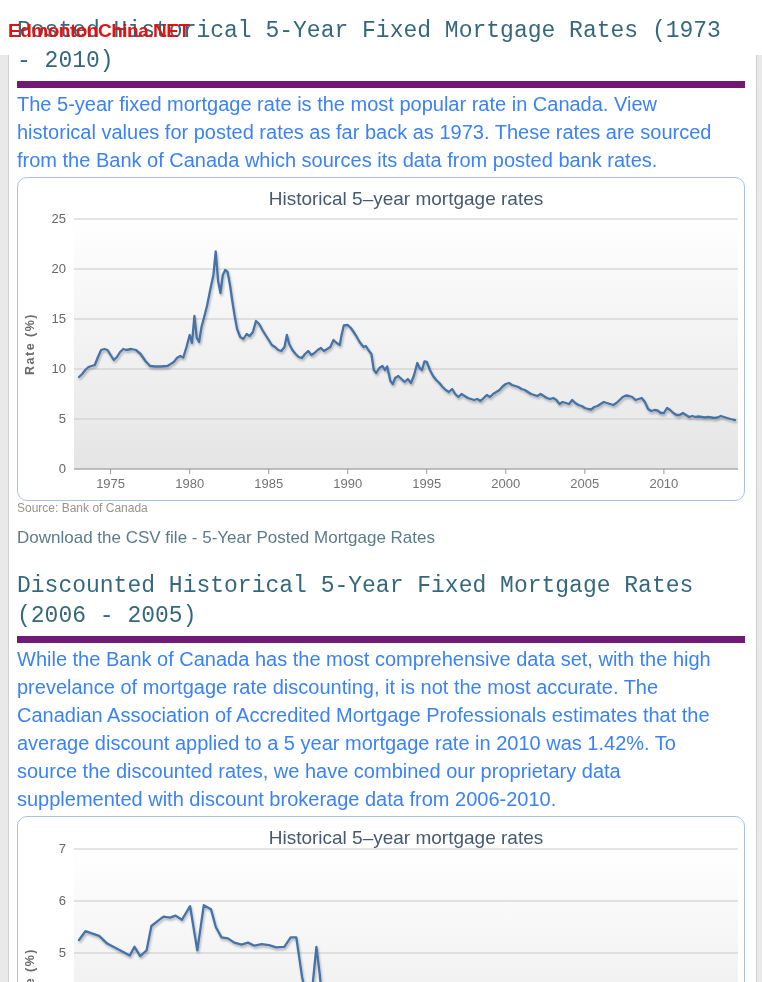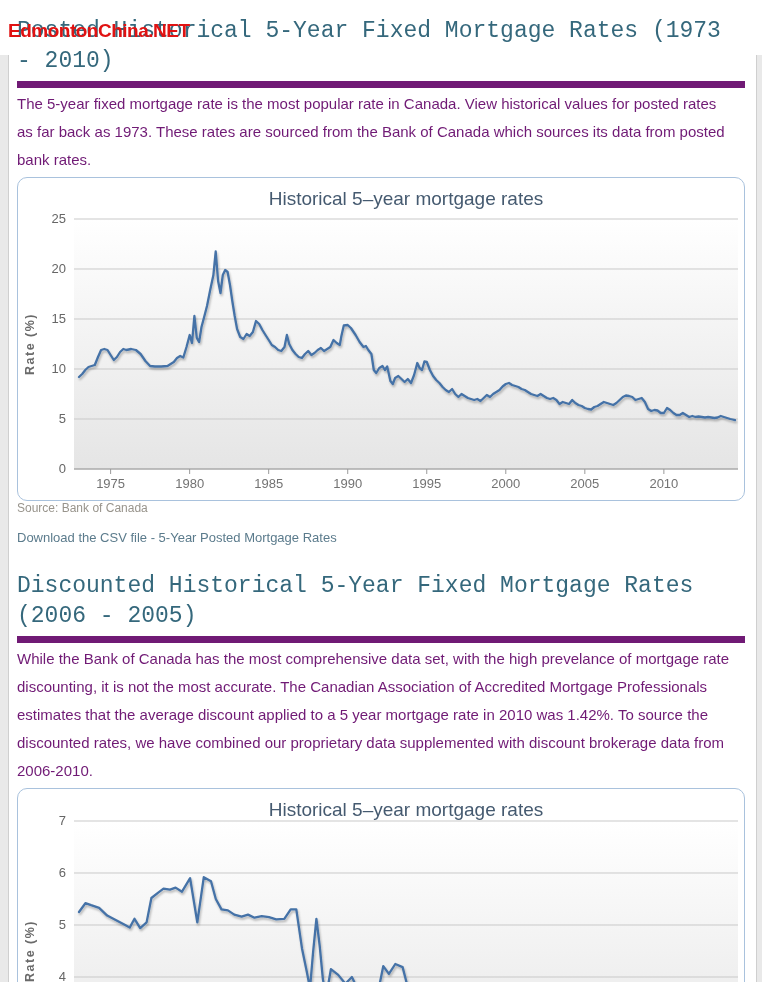--- a/index.html
+++ b/index.html
@@ -5,25 +5,25 @@
   *{box-sizing:border-box;}
   html,body{margin:0;padding:0;}
   body{width:762px;background:#ffffff;font-family:"Liberation Sans",sans-serif;position:relative;}
   .edge{position:absolute;top:55px;bottom:0;background:#e9e9e9;z-index:5;}
   .edge-left{left:0;width:9px;border-right:1px solid #cfcfcf;}
   .edge-right{right:0;width:6px;border-left:1px solid #cfcfcf;}
   .logo{position:absolute;left:8px;top:20px;font-size:19px;font-weight:bold;color:#e01212;z-index:10;text-decoration:none;letter-spacing:-0.5px;}
   .content{padding:0 17px;position:relative;z-index:2;}
   h1.section-heading{font-size:23px;font-weight:400;color:#35687c;margin:0;padding:16px 0 5px 0;border-bottom:7px solid #701a75;line-height:30px;font-family:Liberation Mono, monospace;}
   h1.second{padding-top:24px;}
-  p.body-text{font-size:15px;color:#701a75;line-height:28px;margin:2px 12px 3px 0;}
+  p.body-text{font-size:20px;color:#3b82f6;line-height:28px;margin:2px 12px 3px 0;}
   figure.chart-box{margin:0;border:1px solid #a9c2dd;border-radius:10px;height:324px;background:#ffffff;overflow:hidden;}
   figure.chart-box svg{display:block;}
   .source-note{margin-top:0;font-size:12px;color:#98948c;line-height:15px;}
-  .csv-link{display:inline-block;margin-top:12px;font-size:13px;color:#5b7b8c;text-decoration:none;line-height:19px;}
+  .csv-link{display:inline-block;margin-top:12px;font-size:17px;color:#5b7b8c;text-decoration:none;line-height:19px;}
 </style>
 </head>
 <body>
 
 <div class="edge edge-left"></div>
 <div class="edge edge-right"></div>
 
 <a class="logo" href="#">EdmontonChina.NET</a>
 
 <main class="content">

